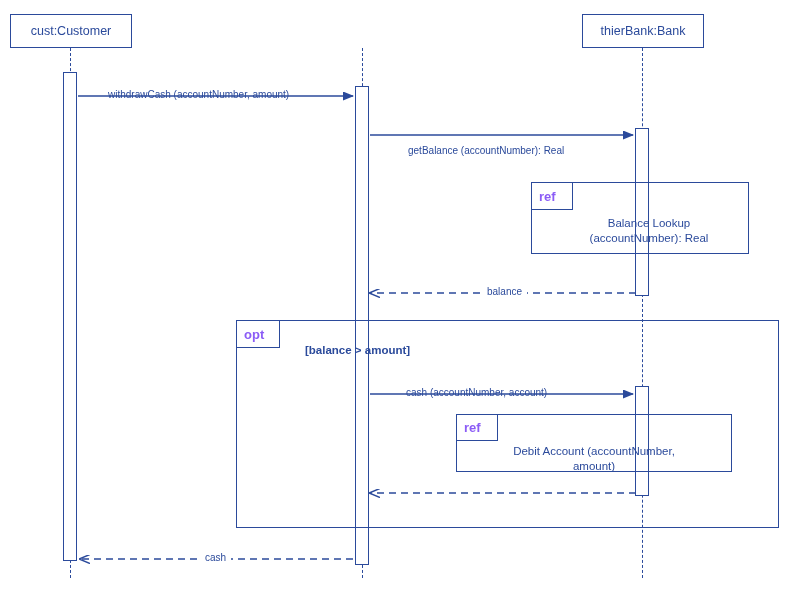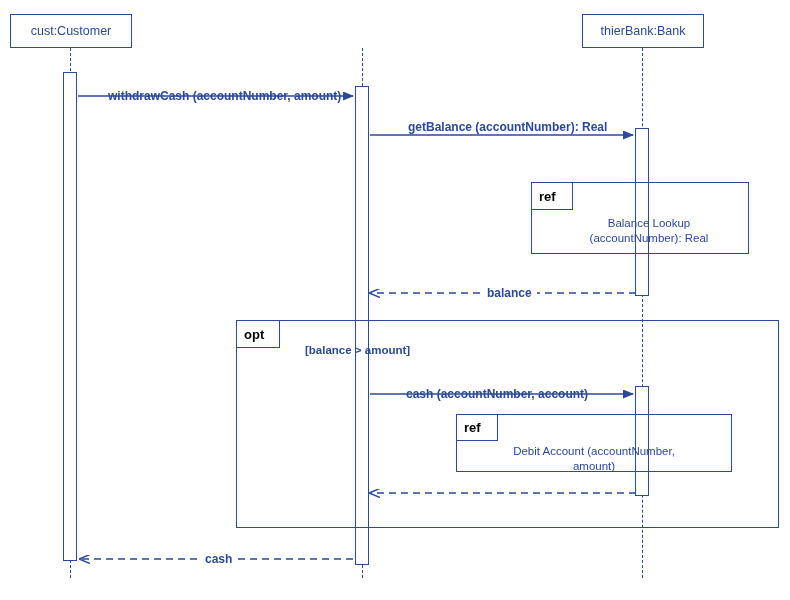--- a/index.html
+++ b/index.html
@@ -35,36 +35,36 @@
   }
   .activation {
     position: absolute;
     box-sizing: border-box;
     border: 1.5px solid #2b4a9b;
     background: #ffffff;
   }
   .msg-label {
     position: absolute;
     color: #2b4a9b;
-    font-size: 12px;
-    font-weight: bold;
+    font-size: 10px;
+    font-weight: normal;
     white-space: nowrap;
   }
   .frame {
     position: absolute;
     box-sizing: border-box;
     border: 1.5px solid #2b4a9b;
     background: transparent;
   }
   .frame-tag {
     position: absolute;
     box-sizing: border-box;
     border: 1.5px solid #2b4a9b;
     background: #ffffff;
-    color: #000000;
+    color: #8b5cf6;
     font-size: 13px;
     font-weight: bold;
     display: flex;
     align-items: center;
     padding-left: 7px;
   }
   .frame-tag::after {
     content: "";
     position: absolute;
     right: -1px;
@@ -165,21 +165,21 @@
 
     <line x1="636" y1="493" x2="370" y2="493" stroke="#2b4a9b" stroke-width="1.6" stroke-dasharray="7 5" marker-end="url(#openhead)"></line>
 
     <line x1="353" y1="559" x2="80" y2="559" stroke="#2b4a9b" stroke-width="1.6" stroke-dasharray="7 5" marker-end="url(#openhead)"></line>
   </svg>
 
   <div class="msg-label" style="left:108px; top:89px;">
     <span>withdrawCash (accountNumber, amount)</span>
   </div>
 
-  <div class="msg-label" style="left:408px; top:120px;text-align:right;">
+  <div class="msg-label" style="left:408px; top:145px;text-align:right;">
     <span>getBalance (accountNumber): Real</span>
   </div>
 
   <div class="msg-label" style="left:482px; top:286px; background:#ffffff; padding:0 5px;">
     <span>balance</span>
   </div>
 
   <div class="msg-label" style="left:406px; top:387px;">
     <span>cash (accountNumber, account)</span>
   </div>

